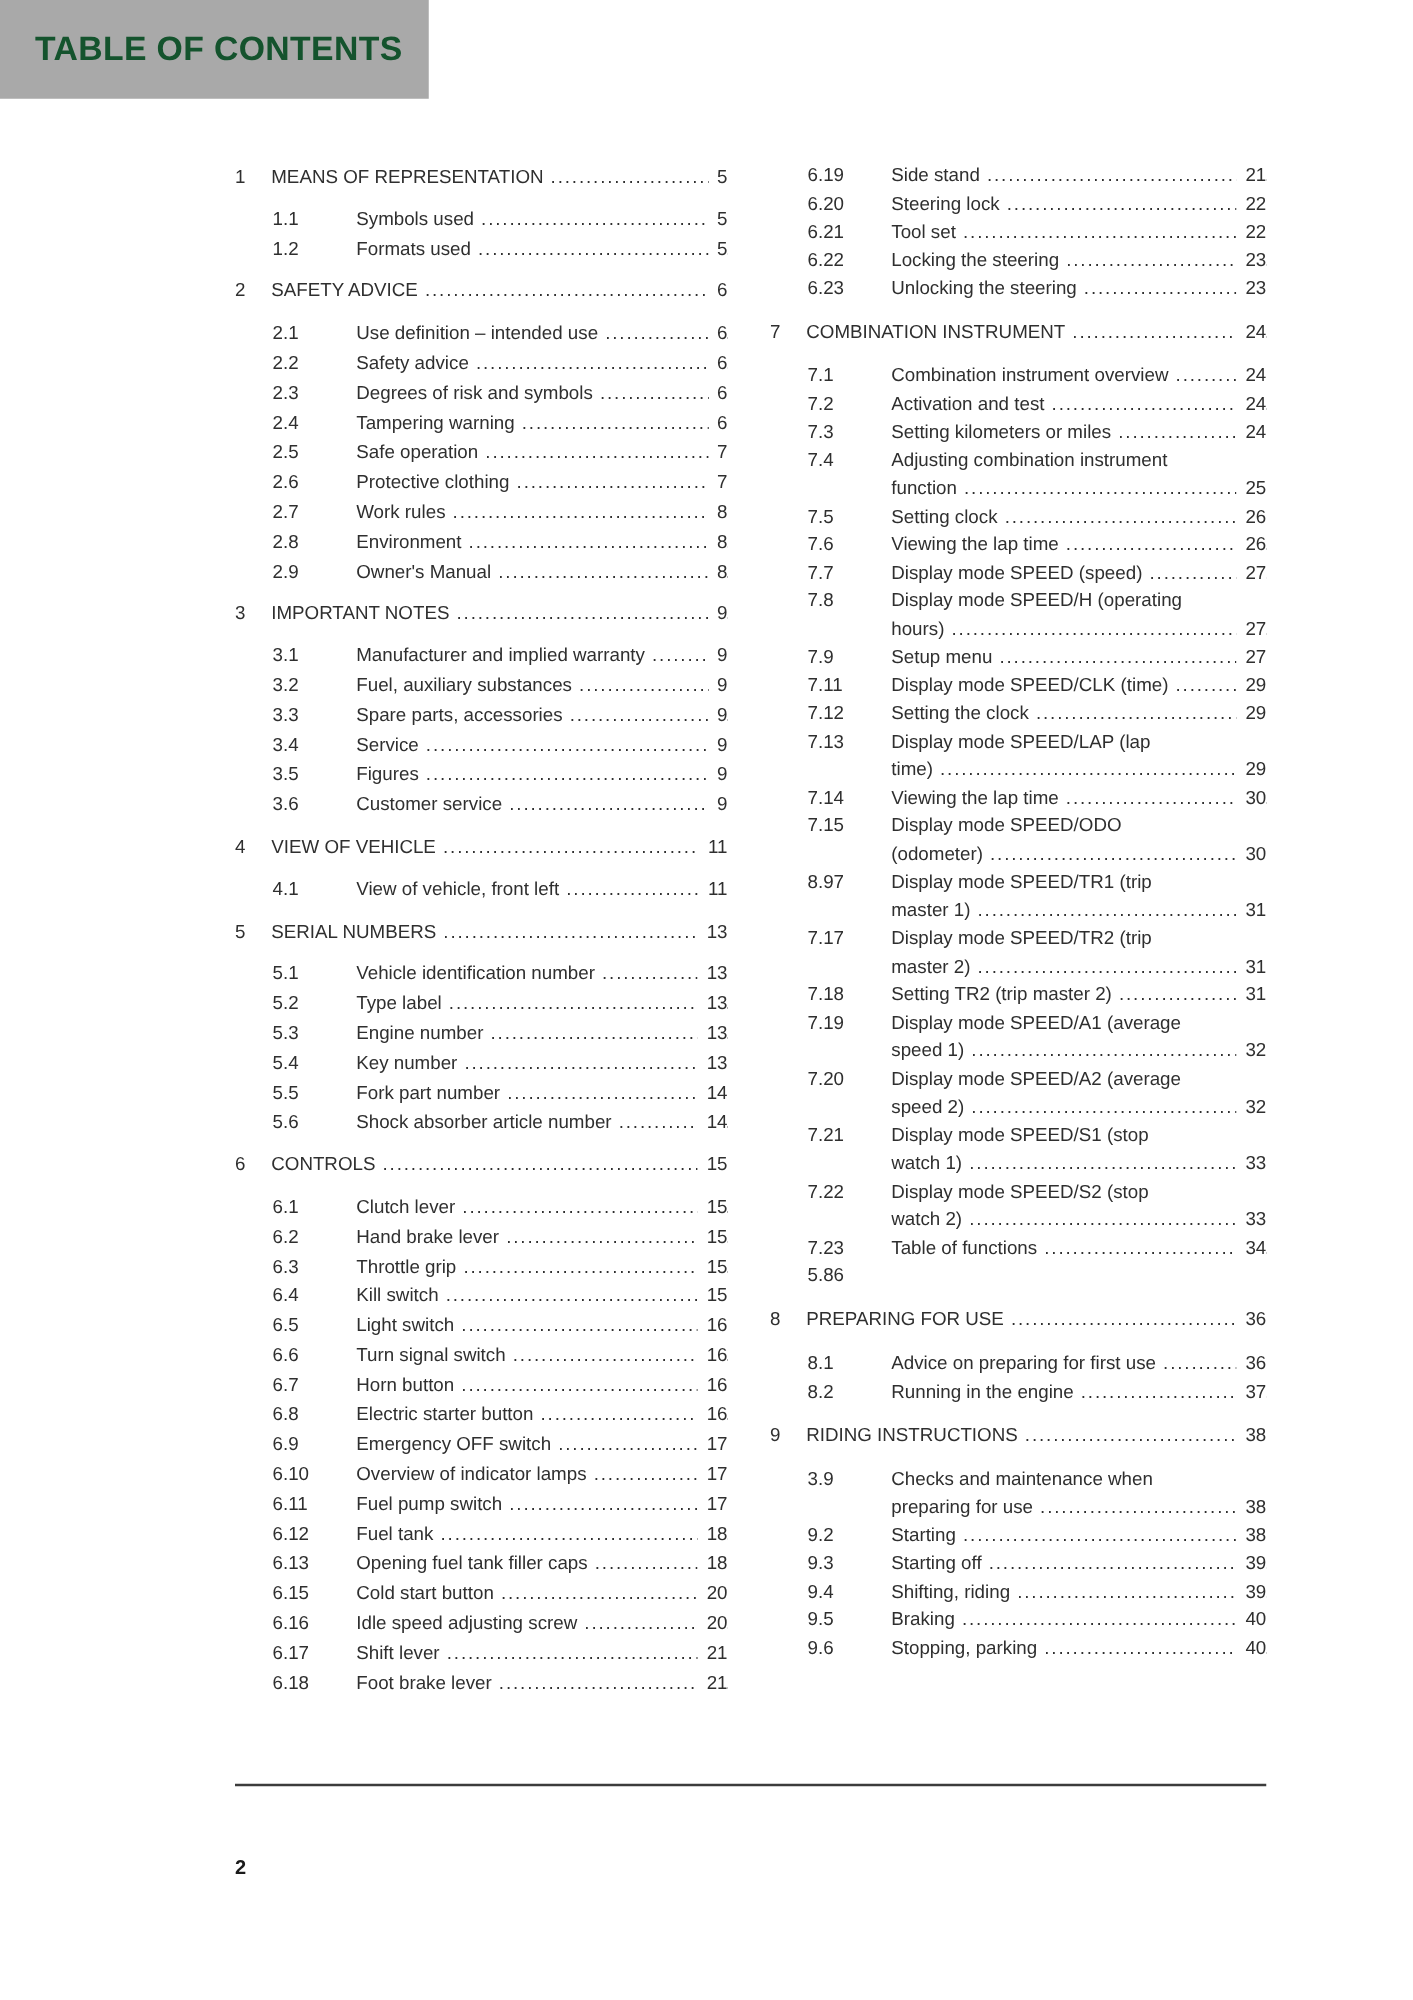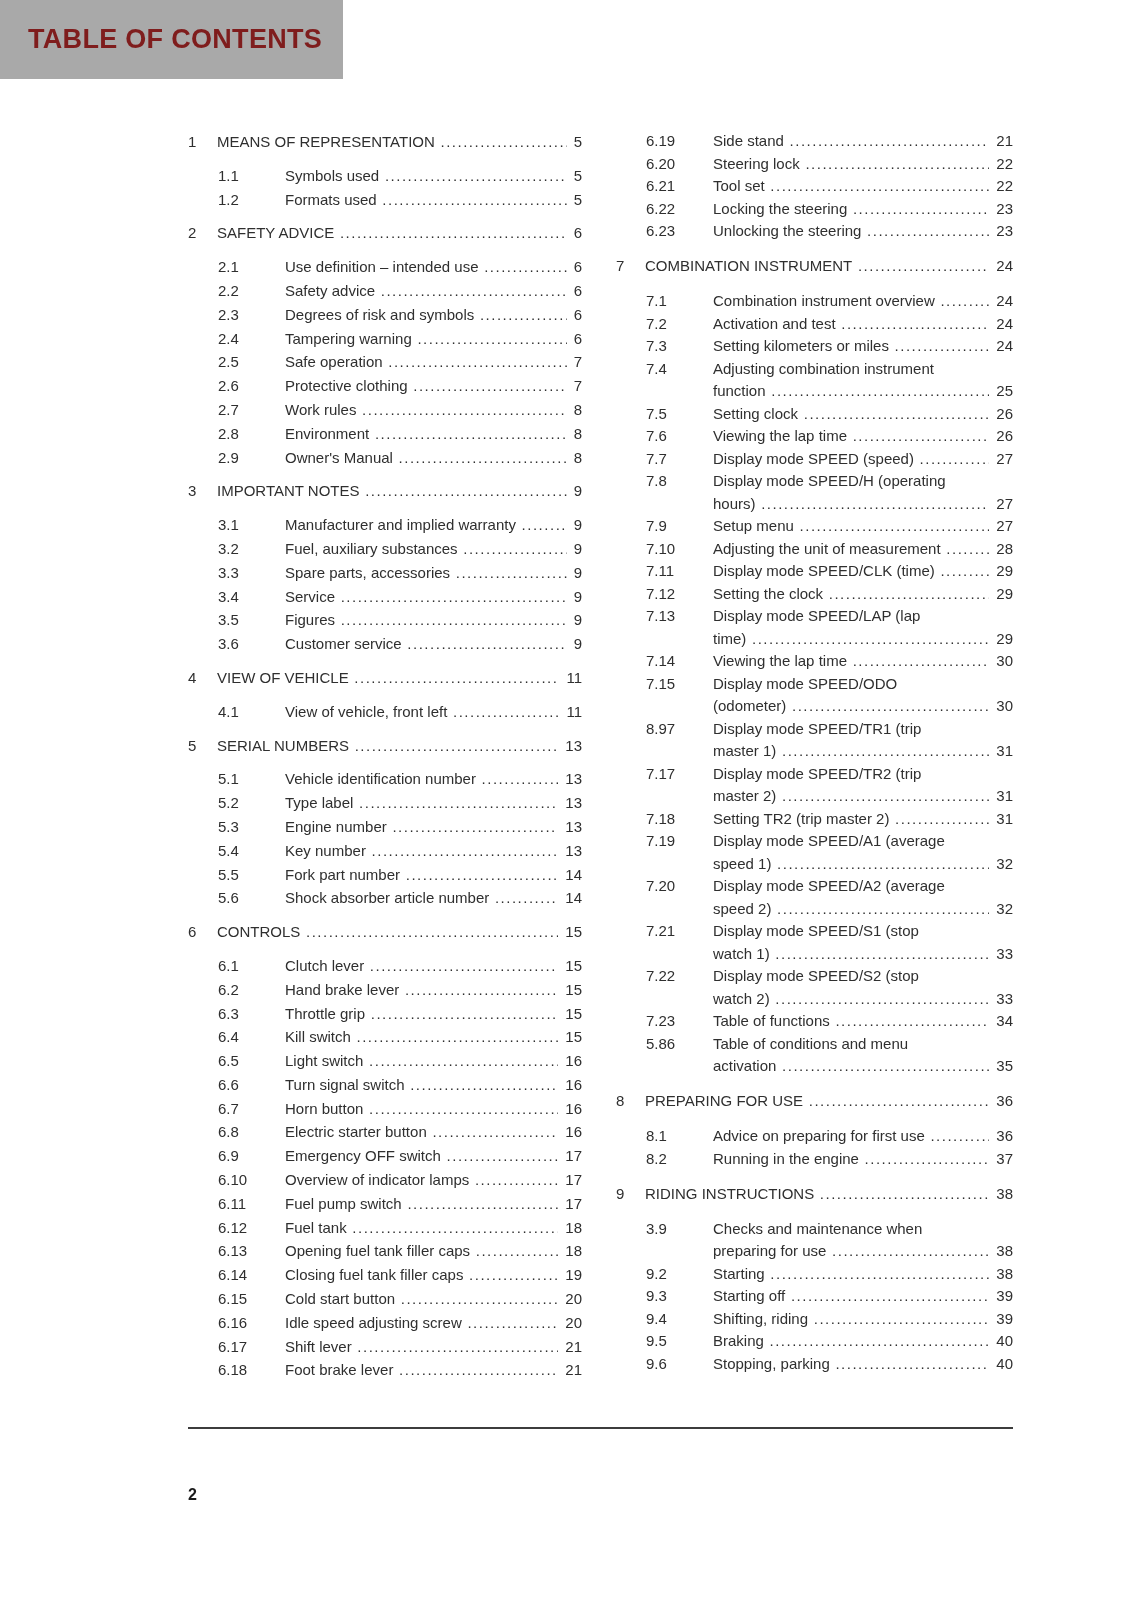--- a/index.html
+++ b/index.html
@@ -78,21 +78,21 @@
   .page-num {
     position: absolute; left: 188px; top: 1486px;
     font-size: 16px; font-weight: 700;
     color: #1a1a1a;
   }
 </style>
 </head>
 <body>
 
 <div class="header-band" style="background: rgb(169, 169, 169);">
-  <span class="title" style="color: #7f1d1d; text-align: center;">TABLE OF CONTENTS</span>
+  <span class="title" style="color: #14532d; text-align: center;">TABLE OF CONTENTS</span>
 </div>
 
 <div class="toc">
   <div class="col col-left">
       <div class="entry l1">
         <span class="num">1</span>
         <span class="body"><span class="text">MEANS OF REPRESENTATION</span><span class="page">5</span></span>
       </div>
       <div class="entry l2">
         <span class="num">1.1</span>
@@ -256,24 +256,20 @@
       </div>
       <div class="entry l2">
         <span class="num">6.12</span>
         <span class="body"><span class="text">Fuel tank</span><span class="page">18</span></span>
       </div>
       <div class="entry l2">
         <span class="num">6.13</span>
         <span class="body"><span class="text">Opening fuel tank filler caps</span><span class="page">18</span></span>
       </div>
       <div class="entry l2">
-        <span class="num">6.14</span>
-        <span class="body"><span class="text">Closing fuel tank filler caps</span><span class="page">19</span></span>
-      </div>
-      <div class="entry l2">
         <span class="num">6.15</span>
         <span class="body"><span class="text">Cold start button</span><span class="page">20</span></span>
       </div>
       <div class="entry l2">
         <span class="num">6.16</span>
         <span class="body"><span class="text">Idle speed adjusting screw</span><span class="page">20</span></span>
       </div>
       <div class="entry l2">
         <span class="num">6.17</span>
         <span class="body"><span class="text">Shift lever</span><span class="page">21</span></span>
@@ -338,24 +334,20 @@
       </div>
       <div class="entry l2">
         <span class="num">7.8</span>
         <span class="body"><span class="text">Display mode SPEED/H (operating<br>hours)</span><span class="page">27</span></span>
       </div>
       <div class="entry l2">
         <span class="num">7.9</span>
         <span class="body"><span class="text">Setup menu</span><span class="page">27</span></span>
       </div>
       <div class="entry l2">
-        <span class="num">7.10</span>
-        <span class="body"><span class="text">Adjusting the unit of measurement</span><span class="page">28</span></span>
-      </div>
-      <div class="entry l2">
         <span class="num">7.11</span>
         <span class="body"><span class="text">Display mode SPEED/CLK (time)</span><span class="page">29</span></span>
       </div>
       <div class="entry l2">
         <span class="num">7.12</span>
         <span class="body"><span class="text">Setting the clock</span><span class="page">29</span></span>
       </div>
       <div class="entry l2">
         <span class="num">7.13</span>
         <span class="body"><span class="text">Display mode SPEED/LAP (lap<br>time)</span><span class="page">29</span></span>
@@ -395,21 +387,20 @@
       <div class="entry l2">
         <span class="num">7.22</span>
         <span class="body"><span class="text">Display mode SPEED/S2 (stop<br>watch 2)</span><span class="page">33</span></span>
       </div>
       <div class="entry l2">
         <span class="num">7.23</span>
         <span class="body"><span class="text">Table of functions</span><span class="page">34</span></span>
       </div>
       <div class="entry l2">
         <span class="num">5.86</span>
-        <span class="body"><span class="text">Table of conditions and menu<br>activation</span><span class="page">35</span></span>
       </div>
       <div class="entry l1">
         <span class="num">8</span>
         <span class="body"><span class="text">PREPARING FOR USE</span><span class="page">36</span></span>
       </div>
       <div class="entry l2">
         <span class="num">8.1</span>
         <span class="body"><span class="text">Advice on preparing for first use</span><span class="page">36</span></span>
       </div>
       <div class="entry l2">

